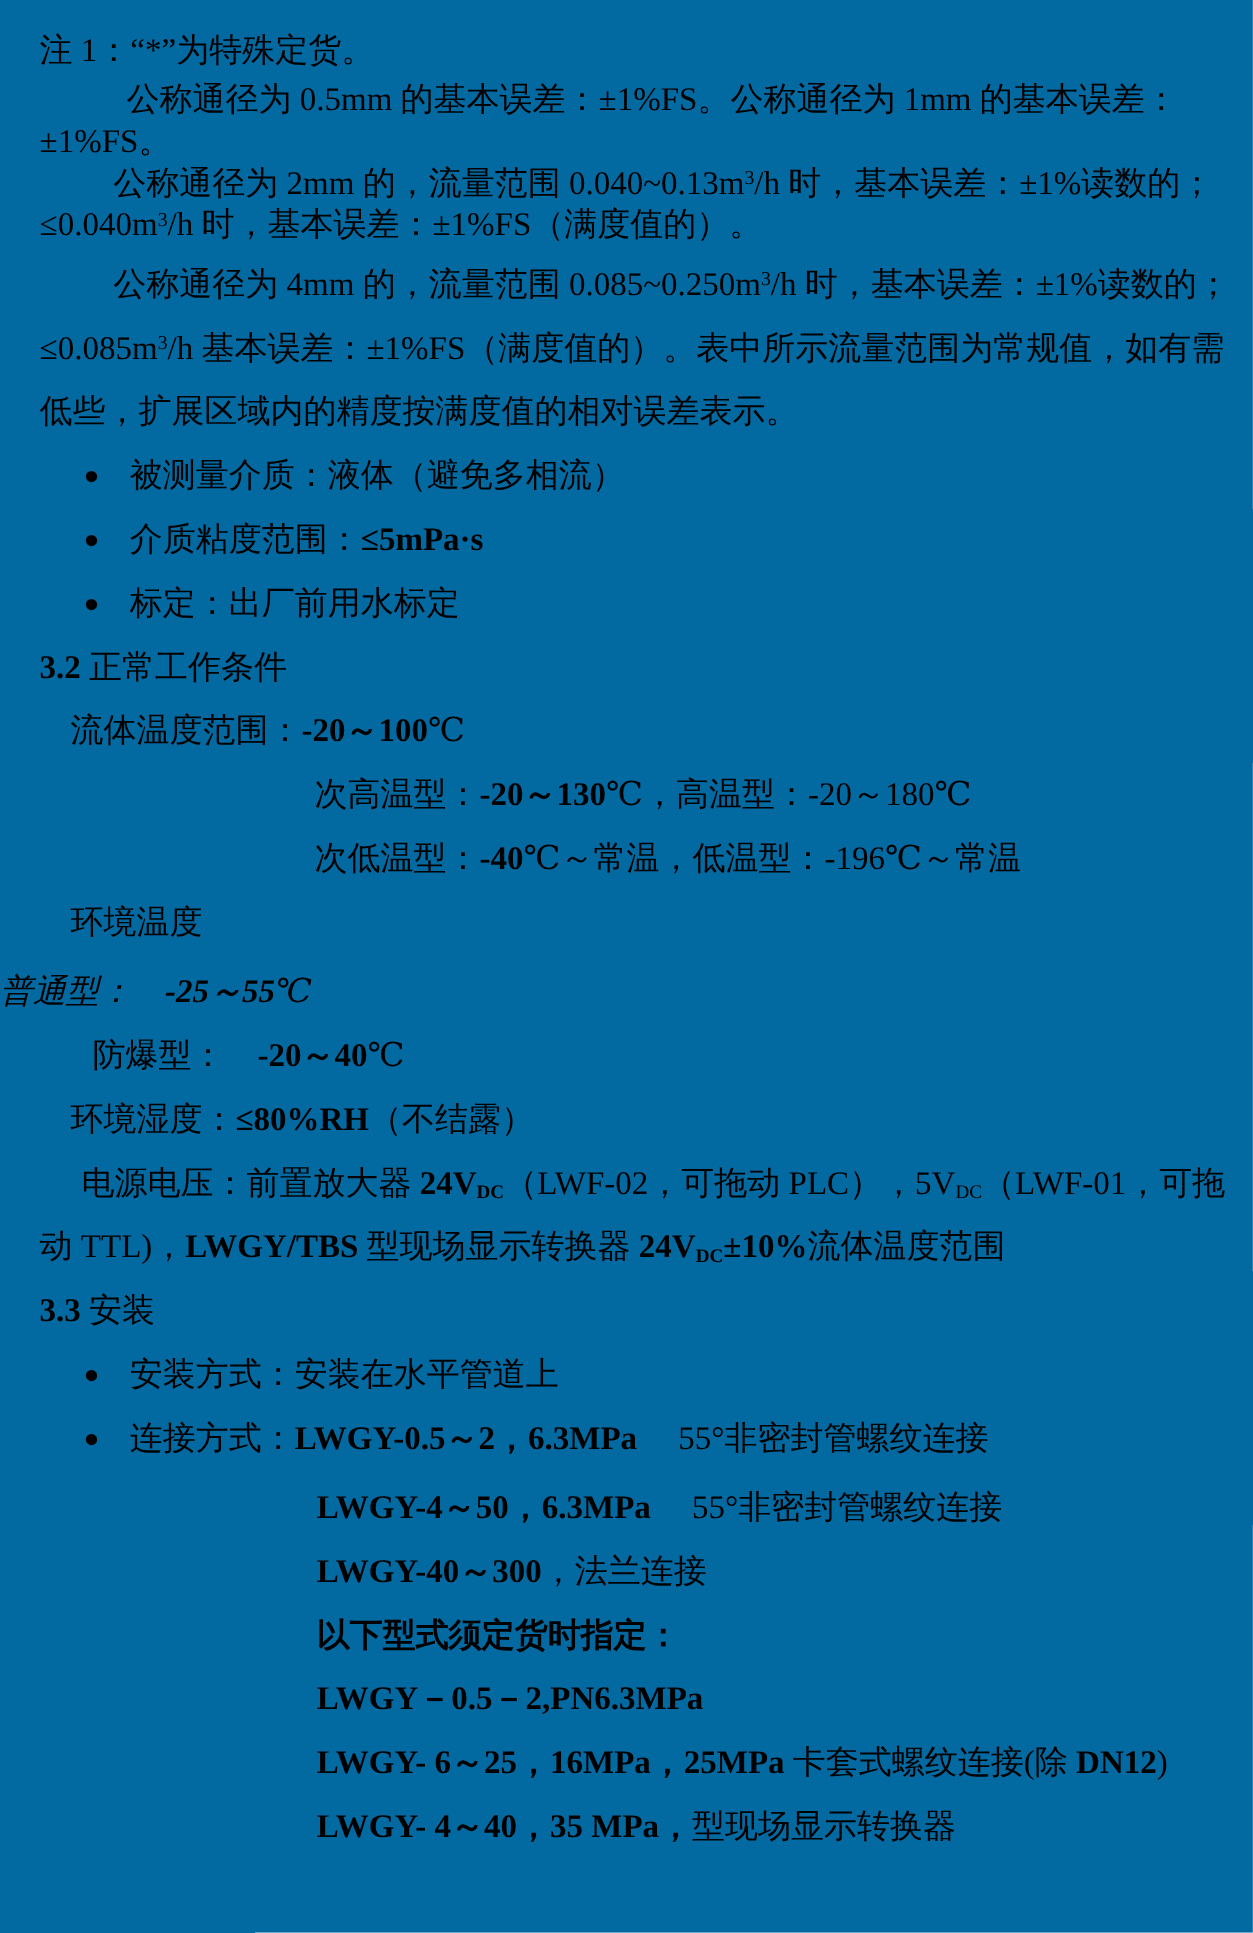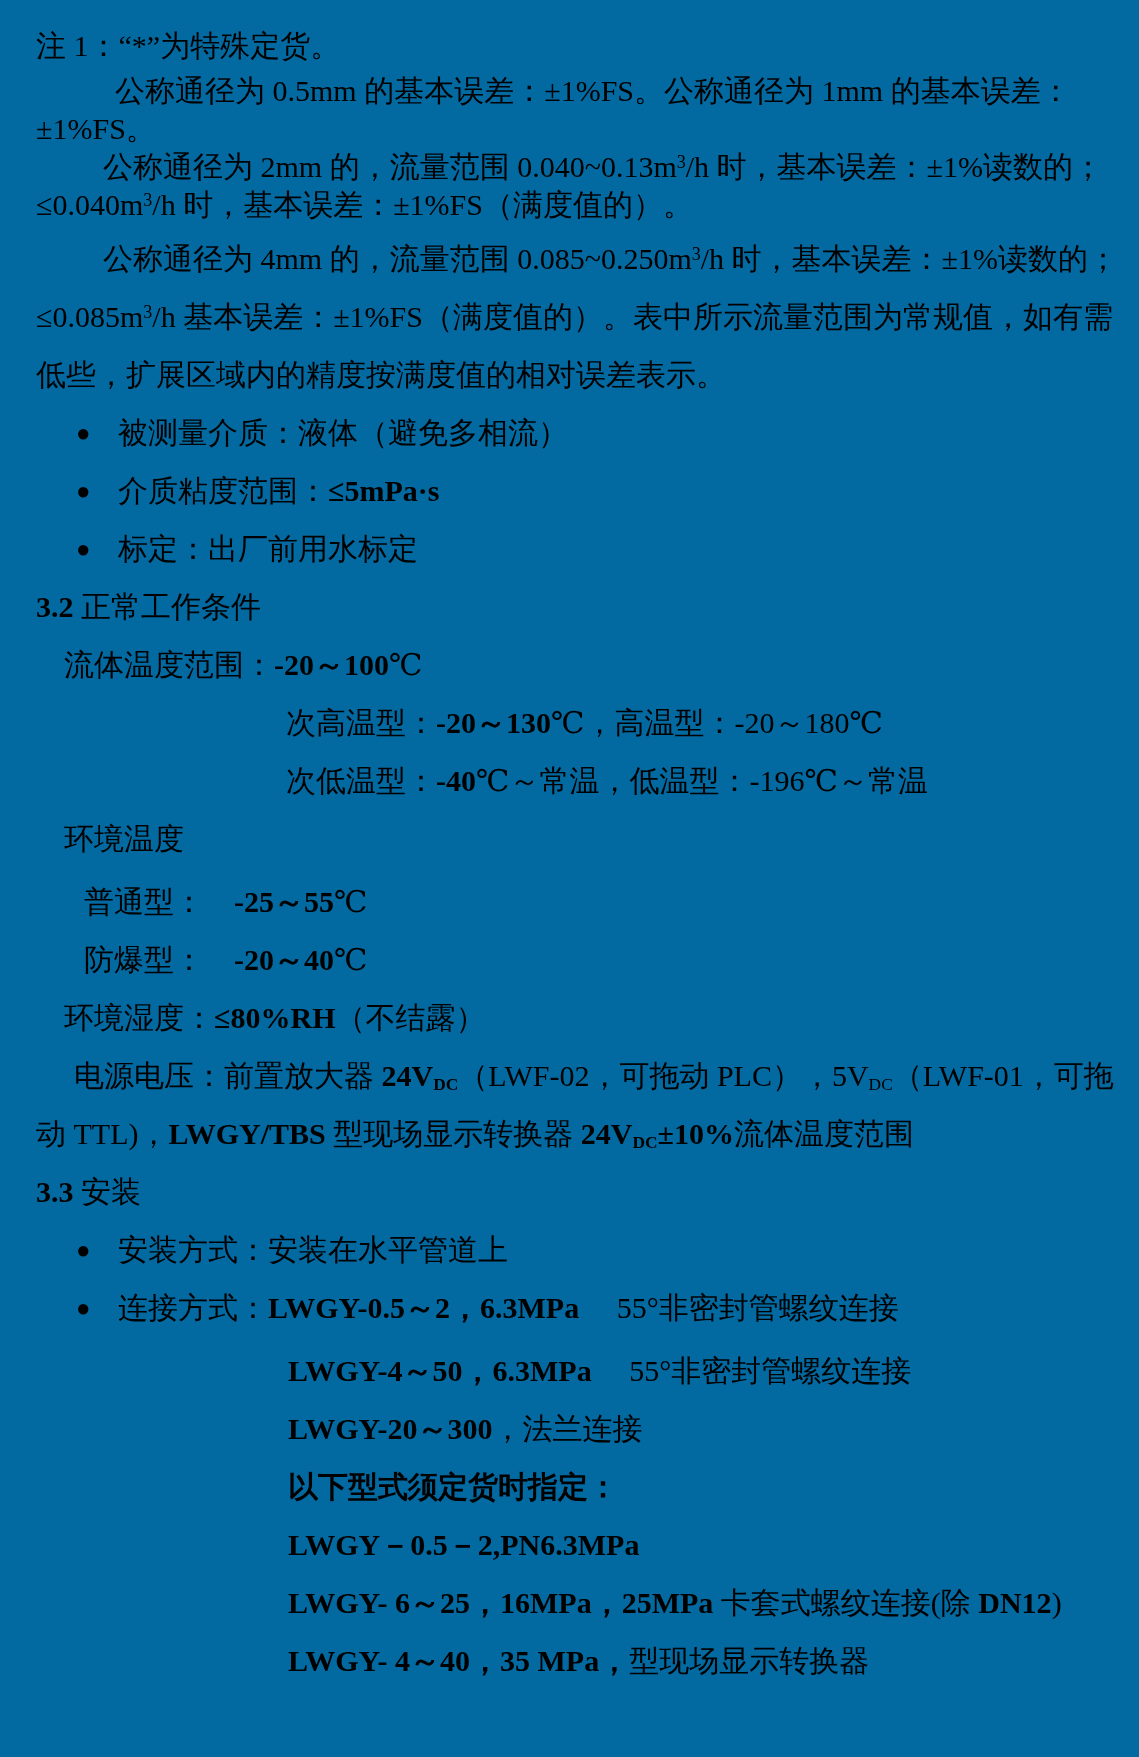--- a/index.html
+++ b/index.html
@@ -58,27 +58,27 @@
     <div class="line" style="padding-left: 36px; line-height: 58px; height: 58px;"><span>≤0.085m</span><sup>3</sup><span>/h 基本误差：±1%FS（满度值的）。表中所示流量范围为常规值，如有需</span></div>
     <div class="line" style="padding-left: 36px; line-height: 58px; height: 58px;"><span>低些，扩展区域内的精度按满度值的相对误差表示。</span></div>
     <div class="line" style="padding-left: 118px; line-height: 58px; height: 58px;"><span class="bullet-marker">●</span><span>被测量介质：液体（避免多相流）</span></div>
     <div class="line" style="padding-left: 118px; line-height: 58px; height: 58px;"><span class="bullet-marker">●</span><span>介质粘度范围：</span><span class="b">≤5mPa·s</span></div>
     <div class="line" style="padding-left: 118px; line-height: 58px; height: 58px;"><span class="bullet-marker">●</span><span>标定：出厂前用水标定</span></div>
     <div class="line" style="padding-left: 36px; line-height: 58px; height: 58px;"><span class="b">3.2</span><span> 正常工作条件</span></div>
     <div class="line" style="padding-left: 64px; line-height: 58px; height: 58px;"><span>流体温度范围：</span><span class="b">-20～100</span><span>℃</span></div>
     <div class="line" style="padding-left: 286px; line-height: 58px; height: 58px;"><span>次高温型：</span><span class="b">-20～130</span><span>℃，高温型：-20～180℃</span></div>
     <div class="line" style="padding-left: 286px; line-height: 58px; height: 58px;"><span>次低温型：</span><span class="b">-40</span><span>℃～常温，低温型：-196℃～常温</span></div>
     <div class="line" style="padding-left: 64px; line-height: 58px; height: 58px;"><span>环境温度</span></div>
-    <div class="line" style="padding-left: 84px; line-height: 58px; height: 58px; margin-top: 5px;"><span>普通型：　</span><span class="b">-25～55</span><span>℃</span></div>
+    <div class="line" style="line-height: 58px; height: 58px; margin-top: 5px; font-style: italic;"><span>普通型：　</span><span class="b">-25～55</span><span>℃</span></div>
     <div class="line" style="padding-left: 84px; line-height: 58px; height: 58px;"><span>防爆型：　</span><span class="b">-20～40</span><span>℃</span></div>
     <div class="line" style="padding-left: 64px; line-height: 58px; height: 58px;"><span>环境湿度：</span><span class="b">≤80%RH</span><span>（不结露）</span></div>
     <div class="line" style="padding-left: 74px; line-height: 58px; height: 58px;"><span>电源电压：前置放大器 </span><span class="b">24V</span><sub class="b">DC</sub><span>（LWF-02，可拖动 PLC），5V</span><sub>DC</sub><span>（LWF-01，可拖</span></div>
     <div class="line" style="padding-left: 36px; line-height: 58px; height: 58px;"><span>动 TTL)，</span><span class="b">LWGY/TBS</span><span> 型现场显示转换器 </span><span class="b">24V</span><sub class="b">DC</sub><span class="b">±10%</span><span>流体温度范围</span></div>
     <div class="line" style="padding-left: 36px; line-height: 58px; height: 58px;"><span class="b">3.3</span><span> 安装</span></div>
     <div class="line" style="padding-left: 118px; line-height: 58px; height: 58px;"><span class="bullet-marker">●</span><span>安装方式：安装在水平管道上</span></div>
     <div class="line" style="padding-left: 118px; line-height: 58px; height: 58px;"><span class="bullet-marker">●</span><span>连接方式：</span><span class="b">LWGY-0.5～2，6.3MPa</span><span>　 55°非密封管螺纹连接</span></div>
     <div class="line" style="padding-left: 288px; line-height: 58px; height: 58px; margin-top: 5px;"><span class="b">LWGY-4～50，6.3MPa</span><span>　 55°非密封管螺纹连接</span></div>
-    <div class="line" style="padding-left: 288px; line-height: 58px; height: 58px;"><span class="b">LWGY-20～300</span><span>，法兰连接</span></div>
+    <div class="line" style="padding-left: 288px; line-height: 58px; height: 58px;"><span class="b">LWGY-40～300</span><span>，法兰连接</span></div>
     <div class="line" style="padding-left: 288px; line-height: 58px; height: 58px;"><span class="b">以下型式须定货时指定：</span></div>
     <div class="line" style="padding-left: 288px; line-height: 58px; height: 58px;"><span class="b">LWGY－0.5－2,PN6.3MPa</span></div>
     <div class="line" style="padding-left: 288px; line-height: 58px; height: 58px;"><span class="b">LWGY- 6～25，16MPa，25MPa </span><span>卡套式螺纹连接(除 </span><span class="b">DN12</span><span>)</span></div>
     <div class="line" style="padding-left: 288px; line-height: 58px; height: 58px;"><span class="b">LWGY- 4～40，35 MPa，</span><span>型现场显示转换器</span></div>
   </div>
 
 </body></html>

